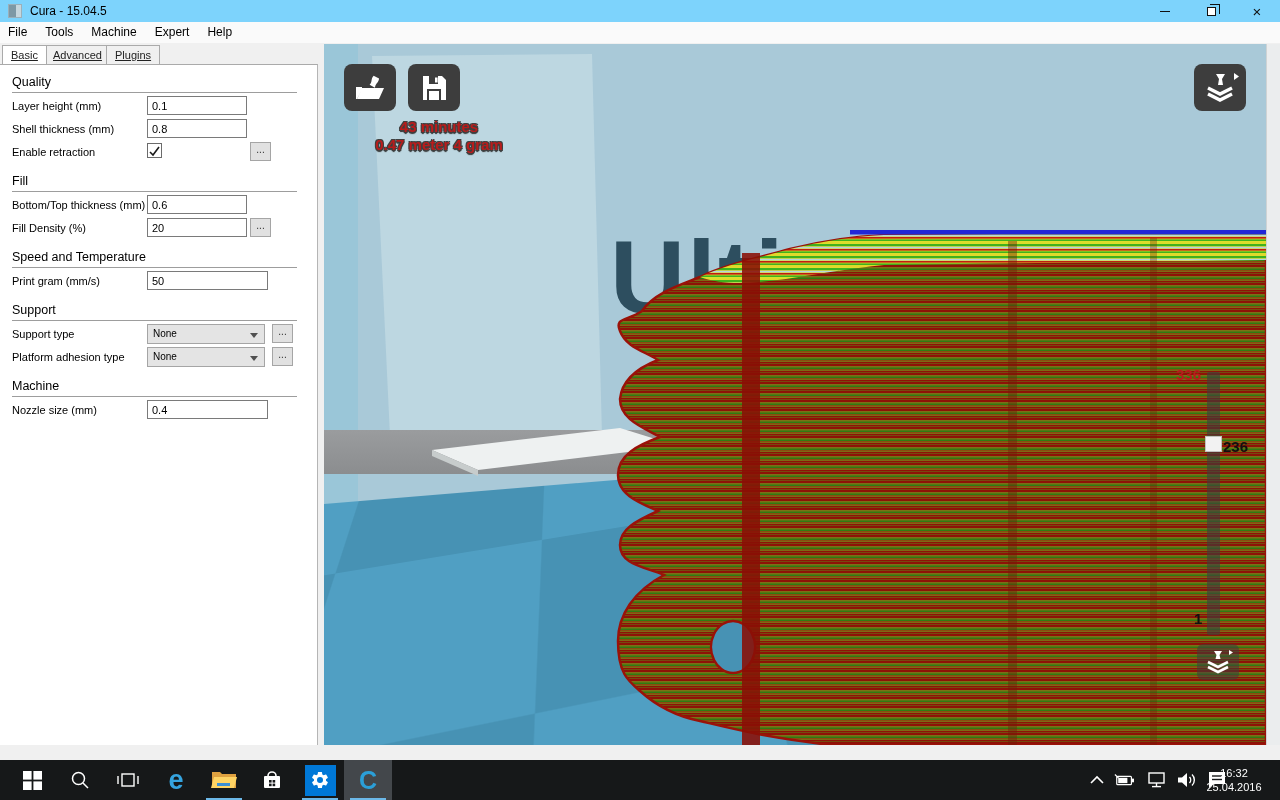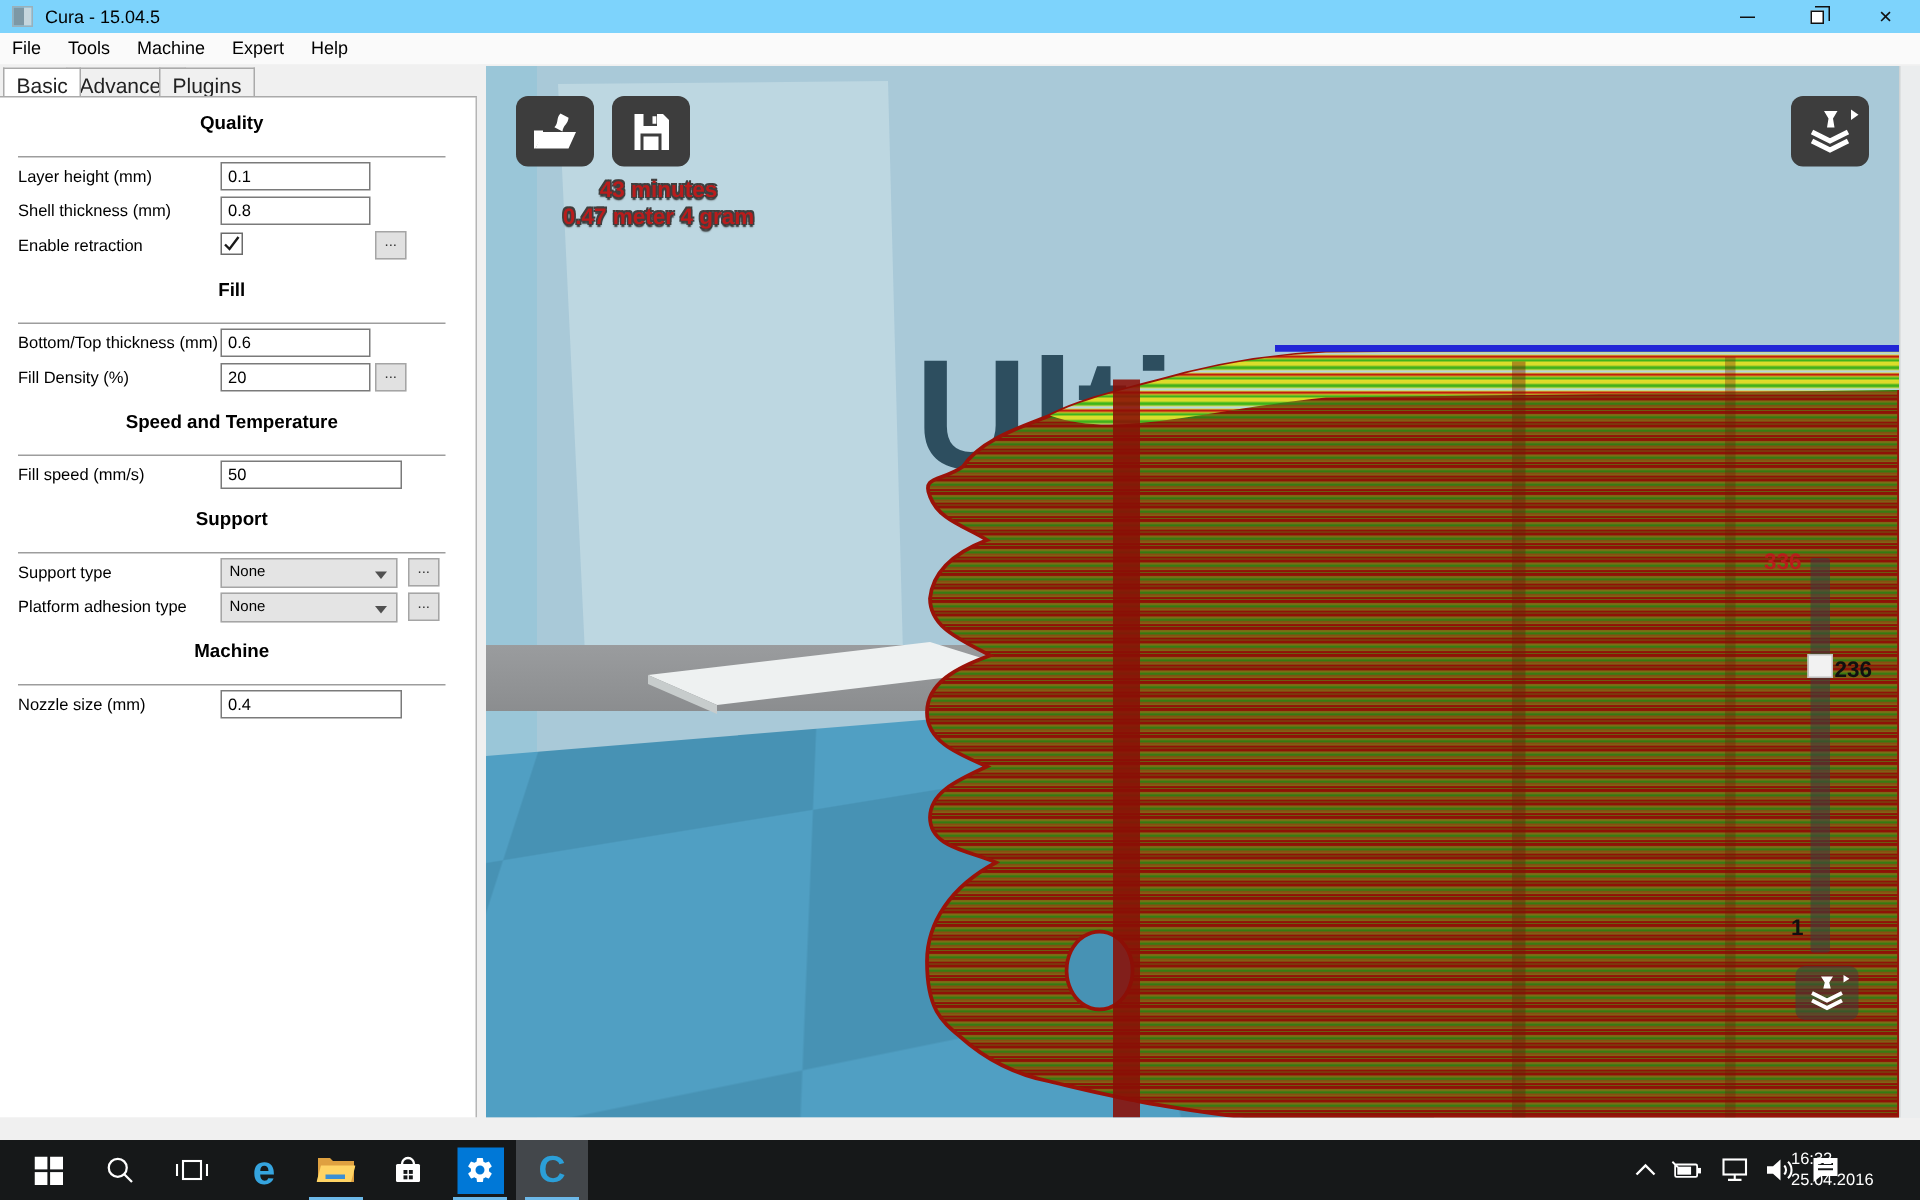--- a/index.html
+++ b/index.html
@@ -17,30 +17,30 @@
   #btn-min span { display:block; width:10px; height:0; border-bottom:1px solid #111; }
   .rsq { position:relative; width:9px; height:9px; border:1px solid #111; background:#fff; }
   .rsq:before { content:""; position:absolute; left:2px; top:-4px; width:9px; height:9px; border:1px solid #111; border-bottom:none; border-left:none; }
   #btn-close span { font-size:15px; line-height:15px; color:#111; }
 
   #menubar { position:absolute; left:0; top:22px; width:1280px; height:21px; background:#fafafa; }
   .menu-item { float:left; padding:3px 9px 0 9px; font-size:12px; color:#000; height:21px; }
   .menu-item:first-child { padding-left:8px; }
 
   #tabstrip { position:absolute; left:0; top:43px; width:1280px; height:22px; background:#f0f0f0; }
-  .tab { position:absolute; top:2px; height:20px; font-size:14px; padding:3px 8px 0 8px;
-    background:#f0f0f0; border:1px solid #aaaaaa; border-bottom:none; color:#222; }
+  .tab { position:absolute; top:2px; height:20px; font-size:11px; padding:3px 8px 0 8px;
+    background:#f0f0f0; border:1px solid #aaaaaa; border-bottom:none; color:#222;text-decoration:underline; }
   #tab-basic { left:2px; background:#ffffff; height:21px; z-index:2; }
   #tab-advanced { left:44px; } #tab-plugins { left:106px; }
 
   
   #panel { position:absolute; left:0; top:64px; width:318px; height:681px; background:#ffffff;
     border-right:1px solid #b5b5b5; border-top:1px solid #aaaaaa; z-index:3; }
-  .sec-title { font-size:12.5px; font-weight:bold; color:#000; margin:10px 20px 2px 12px;
-    border-bottom:1px solid #9d9d9d; padding-bottom:15px;text-align:center; }
+  .sec-title { font-size:12.5px; font-weight:normal; color:#000; margin:10px 20px 2px 12px;
+    border-bottom:1px solid #9d9d9d; padding-bottom:3px; }
   .row { position:relative; height:23px; }
   .lbl { position:absolute; left:12px; top:5px; font-size:11px; color:#000; }
   .txt { position:absolute; left:147px; top:1px; width:100px; height:19px; border:1px solid #7a7a7a;
     font-size:11px; padding:1px 4px; font-family:"Liberation Sans",sans-serif; background:#fff; }
   .txt.wide { width:121px; }
   .sel { position:absolute; left:147px; top:1px; width:118px; height:20px; background:#e4e4e4;
     border:1px solid #a5a5a5; font-size:10px; padding:3px 5px 0 5px; color:#000; }
   .sel .chev { position:absolute; right:6px; top:8px; width:0; height:0;
     border-left:4px solid transparent; border-right:4px solid transparent; border-top:5px solid #505050; }
   .dots { position:absolute; top:1px; width:21px; height:19px; background:#e1e1e1; border:1px solid #a5a5a5;
@@ -106,21 +106,21 @@
 
   
   #taskbar { position:absolute; left:0; top:760px; width:1280px; height:40px; background:#161819; z-index:10; }
   .tb-slot { position:absolute; top:0; width:48px; height:40px; display:flex; align-items:center; justify-content:center; }
   .tb-underline { position:absolute; left:6px; bottom:0; width:36px; height:2px; background:#6cb8e8; }
   #slot-cura { background:#43474b; }
   #edge-e { font-size:27px; font-weight:bold; color:#35a4df; line-height:27px; }
   #settings-tile { width:31px; height:31px; background:#0078d7; display:flex; align-items:center; justify-content:center; }
   #cura-c { font-size:25px; font-weight:bold; color:#2b9fd8; }
   .tray-ic { position:absolute; top:10px; width:22px; height:20px; display:flex; align-items:center; justify-content:center; }
-  #clock { position:absolute; right:6px; top:6px; width:80px; text-align:left; color:#fff;
+  #clock { position:absolute; right:6px; top:6px; width:80px; text-align:center; color:#fff;
     font-size:11px; line-height:14px; }
 </style>
 </head>
 <body>
 
 <div id="window">
 
   <div id="titlebar">
     <div id="app-icon"></div>
     <div id="title-text">Cura - 15.04.5</div>
@@ -176,21 +176,21 @@
       <input class="txt" readonly="" value="0.6" style="">
     </div>
     <div class="row">
       <span class="lbl">Fill Density (%)</span>
       <input class="txt" readonly="" value="20" style="">
       <span class="dots near">...</span>
     </div>
 
     <div class="sec-title">Speed and Temperature</div>
     <div class="row">
-      <span class="lbl">Fill speed (mm/s)</span>
+      <span class="lbl">Print gram (mm/s)</span>
       <input class="txt wide" readonly="" value="50" style="">
     </div>
 
     <div class="sec-title">Support</div>
     <div class="row">
       <span class="lbl">Support type</span>
       <span class="sel">
         <span>None</span>
         <span class="chev"></span>
       </span>

